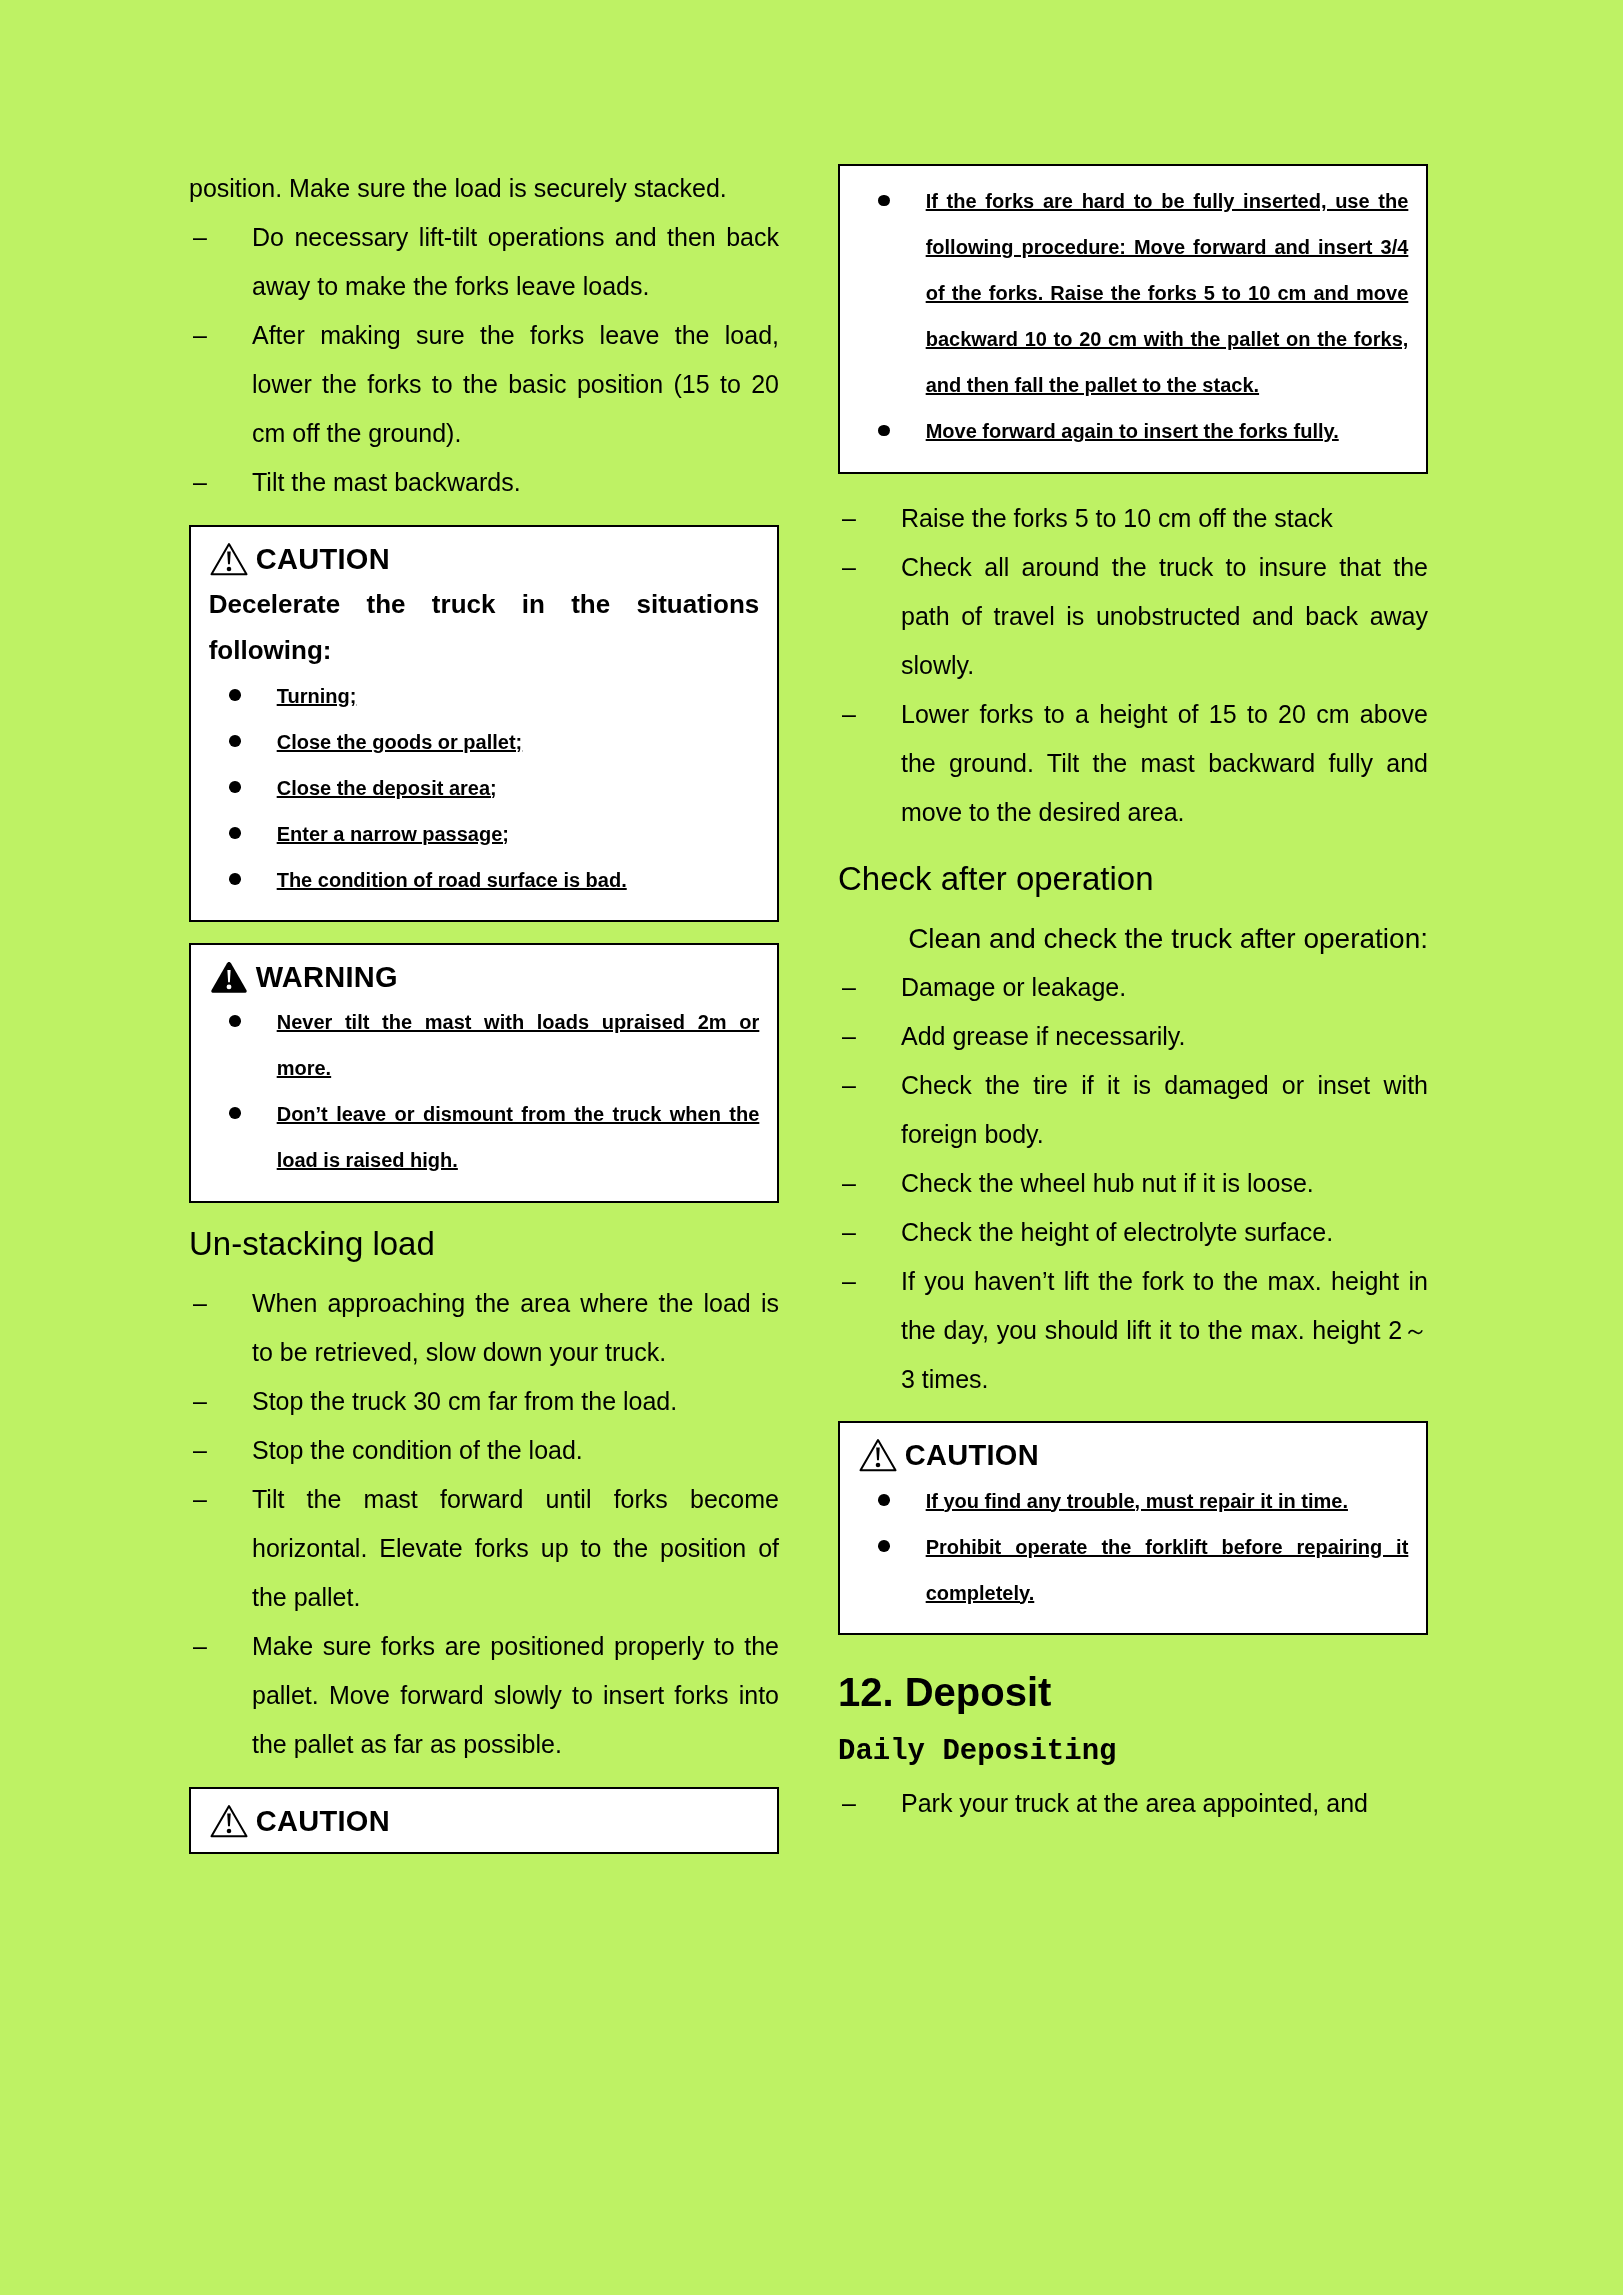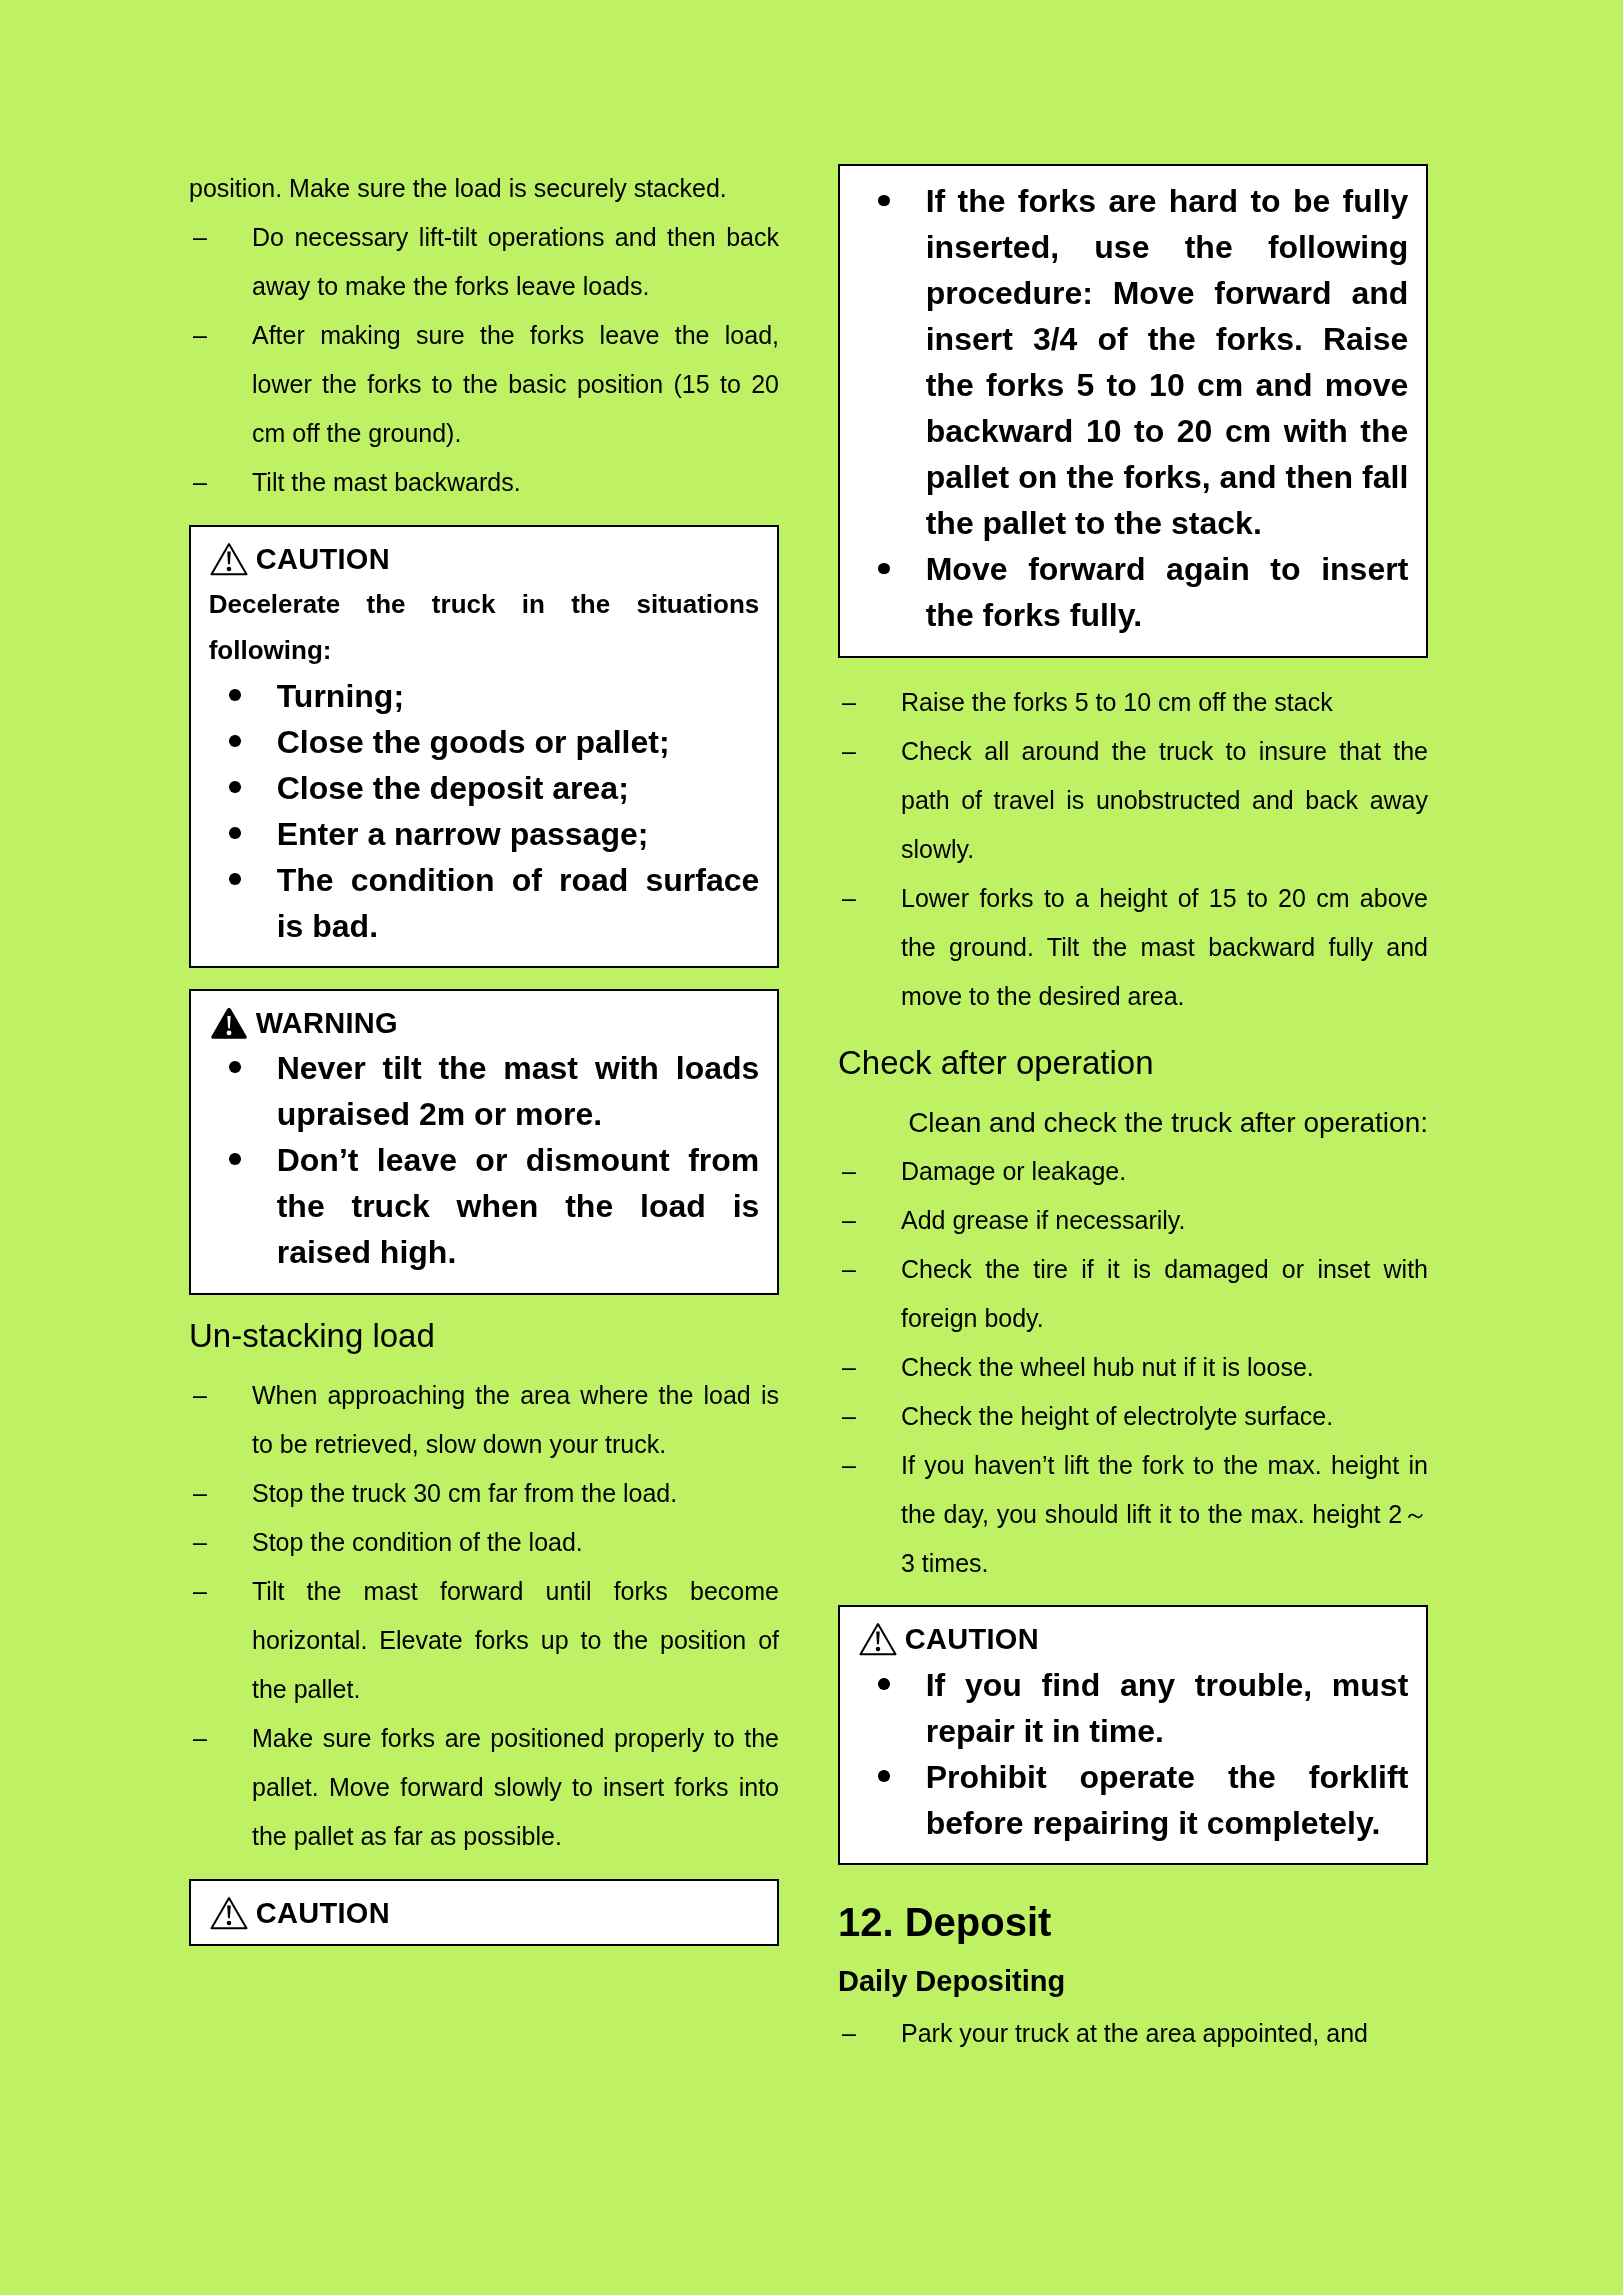--- a/index.html
+++ b/index.html
@@ -80,20 +80,21 @@
     font-size: 40px;
     font-weight: bold;
     line-height: 46px;
     margin: 34px 0 17.7px 0;
   }
   .h-sub {
     font-size: 29px;
     font-weight: bold;
     line-height: 37px;
     margin: 11px 0 9.5px 0;
+    font-family: Liberation Mono, monospace;
   }
 
   
   .notice {
     border: 2px solid #000;
     box-sizing: border-box;
     padding: 15px 17.7px 17.7px 17.7px;
     margin: 17.7px 0 20.4px 0;
     background: #fff;
   }
@@ -117,25 +118,26 @@
     text-align: justify;
     text-justify: inter-word;
   }
   .notice-body .lead {
     text-align: justify;
     text-justify: inter-word;
   }
   .bullet-item {
     position: relative;
     padding-left: 68px;
-    font-size: 32px;
+    font-size: 20px;
     font-weight: bold;
     line-height: 46px;
     text-align: justify;
     text-justify: inter-word;
+    text-decoration: underline;
   }
   .bullet-item > .dot {
     position: absolute;
     left: 20.4px;
     top: 16.4px;
     width: 11.6px;
     height: 11.6px;
     border-radius: 50%;
     background: #000;
   }

